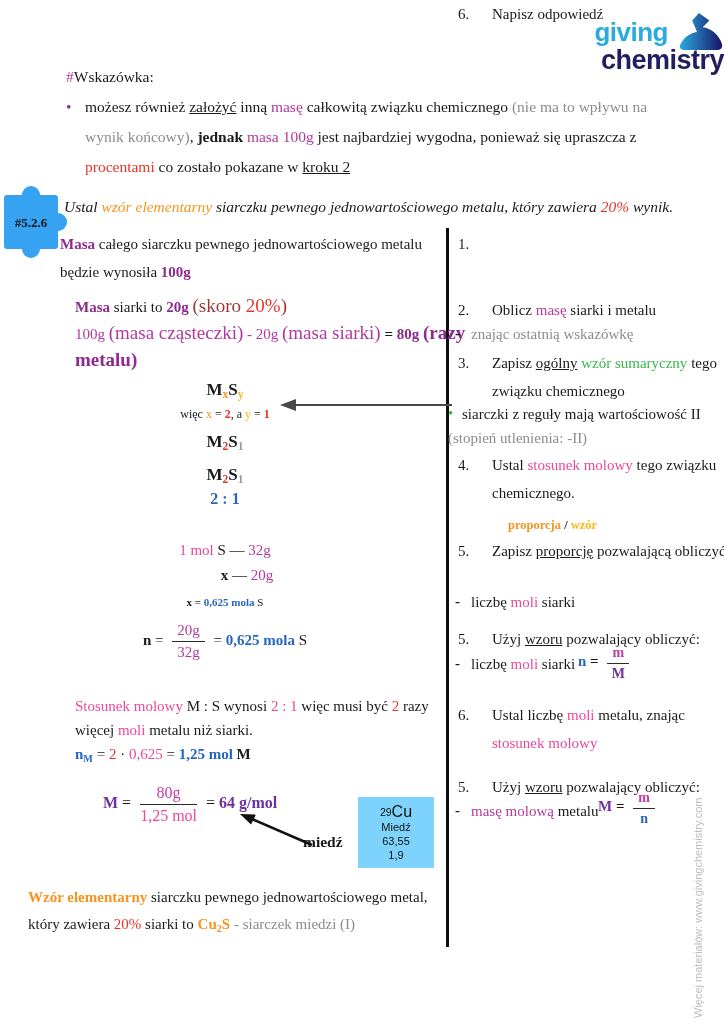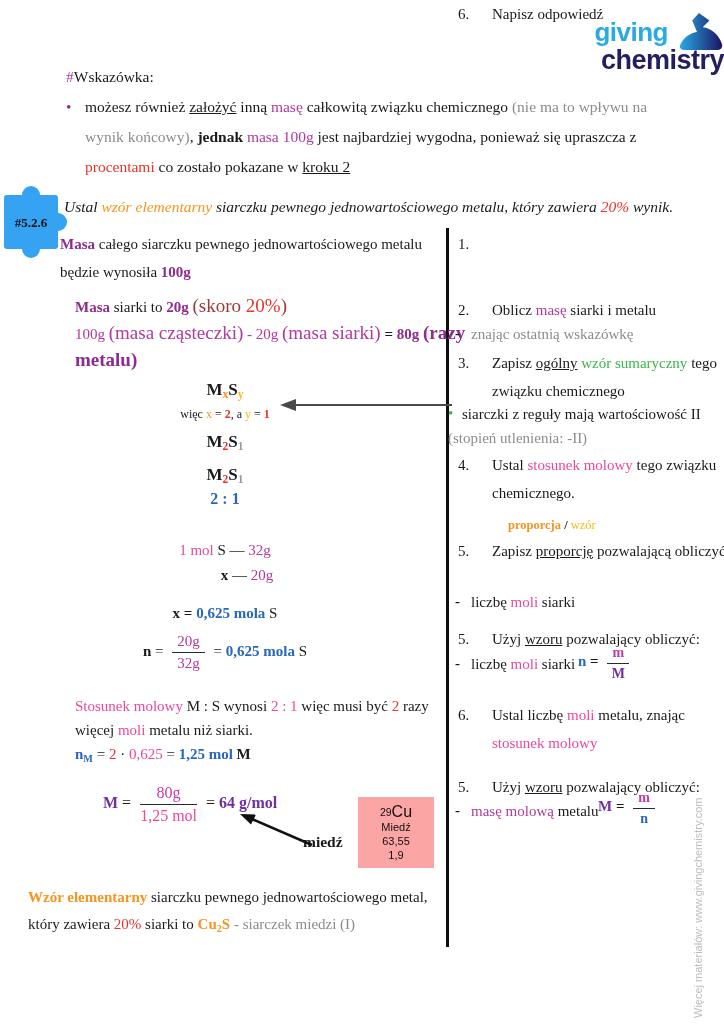--- a/index.html
+++ b/index.html
@@ -12,21 +12,21 @@
   .p{color:#8E2B8E;font-weight:bold;}
   .pr{color:#B03A9E;}
   .mg{color:#C53AA8;}
   .dp{color:#7030A0;font-weight:bold;}
   .bl{color:#ec4899;}
   .blb{color:#2767BE;font-weight:bold;}
   .r{color:#E8342A;}
   .rb{color:#E8342A;font-weight:bold;}
   .o{color:#F7941D;font-weight:bold;}
   .or{color:#F7941D;}
-  .y{color:#FDB813;font-weight:normal;}
+  .y{color:#FDB813;font-weight:bold;}
   .yr{color:#FDB813;}
   .g{color:#3AB54A;}
   .gy{color:#8C8C8C;}
   .mr{color:#9C3A3A;}
   .sm{font-size:19px;}
   .sub{font-size:68%;vertical-align:-0.28em;}
   .s1g{color:#9A9A9A;}
   .frac{display:inline-flex;flex-direction:column;text-align:center;vertical-align:middle;margin:0 5px;line-height:1.25;}
   .frac .num{border-bottom:1.5px solid #2b2b2b;padding:0 5px 1px;}
   .frac .den{padding-top:1px;}
@@ -54,25 +54,25 @@
   #lb1{position:absolute;left:60px;top:230px;width:378px;line-height:28px;}
   #lb2{position:absolute;left:75px;top:293px;width:392px;line-height:25px;}
   #lfm{position:absolute;left:85px;top:380px;width:280px;text-align:center;}
   .fmla{font-size:17px;font-weight:bold;}
   #lf2{font-size:12px;margin-top:6px;}
   #lf3{margin-top:10px;}
   #lf4{margin-top:12px;}
   #lf5{margin-top:3px;font-size:16px;}
   #lpr{position:absolute;left:85px;top:538px;width:280px;text-align:center;line-height:25px;}
   #lp2{position:relative;left:22px;}
-  #lp3{margin-top:13px;font-size:15px;}
+  #lp3{margin-top:2px;font-size:11px;}
   #lp4{margin-top:6px;}
   #lst{position:absolute;left:75px;top:694px;width:398px;line-height:24px;}
   #lm1{position:absolute;left:103px;top:783px;font-size:16px;}
-  #cu{position:absolute;left:358px;top:797px;width:72px;background:#fca5a5;text-align:center;
+  #cu{position:absolute;left:358px;top:797px;width:72px;background:#7dd3fc;text-align:center;
       font-family:"Liberation Sans",sans-serif;font-size:11px;line-height:14px;padding:6px 2px;color:#111;}
   #cu .cu-sym{font-size:16px;line-height:17px;}
   #cu .cu-z{font-size:10.5px;vertical-align:1px;}
   #miedz{position:absolute;left:303px;top:833px;font-size:15.5px;}
   #lcon{position:absolute;left:28px;top:884px;width:432px;line-height:27px;}
 
   
   .rs{position:absolute;left:458px;width:280px;line-height:28px;padding-left:34px;box-sizing:border-box;}
   .rs .num{position:absolute;left:0;}
   .rm{position:absolute;left:455px;width:274px;line-height:26px;padding-left:16px;box-sizing:border-box;}

